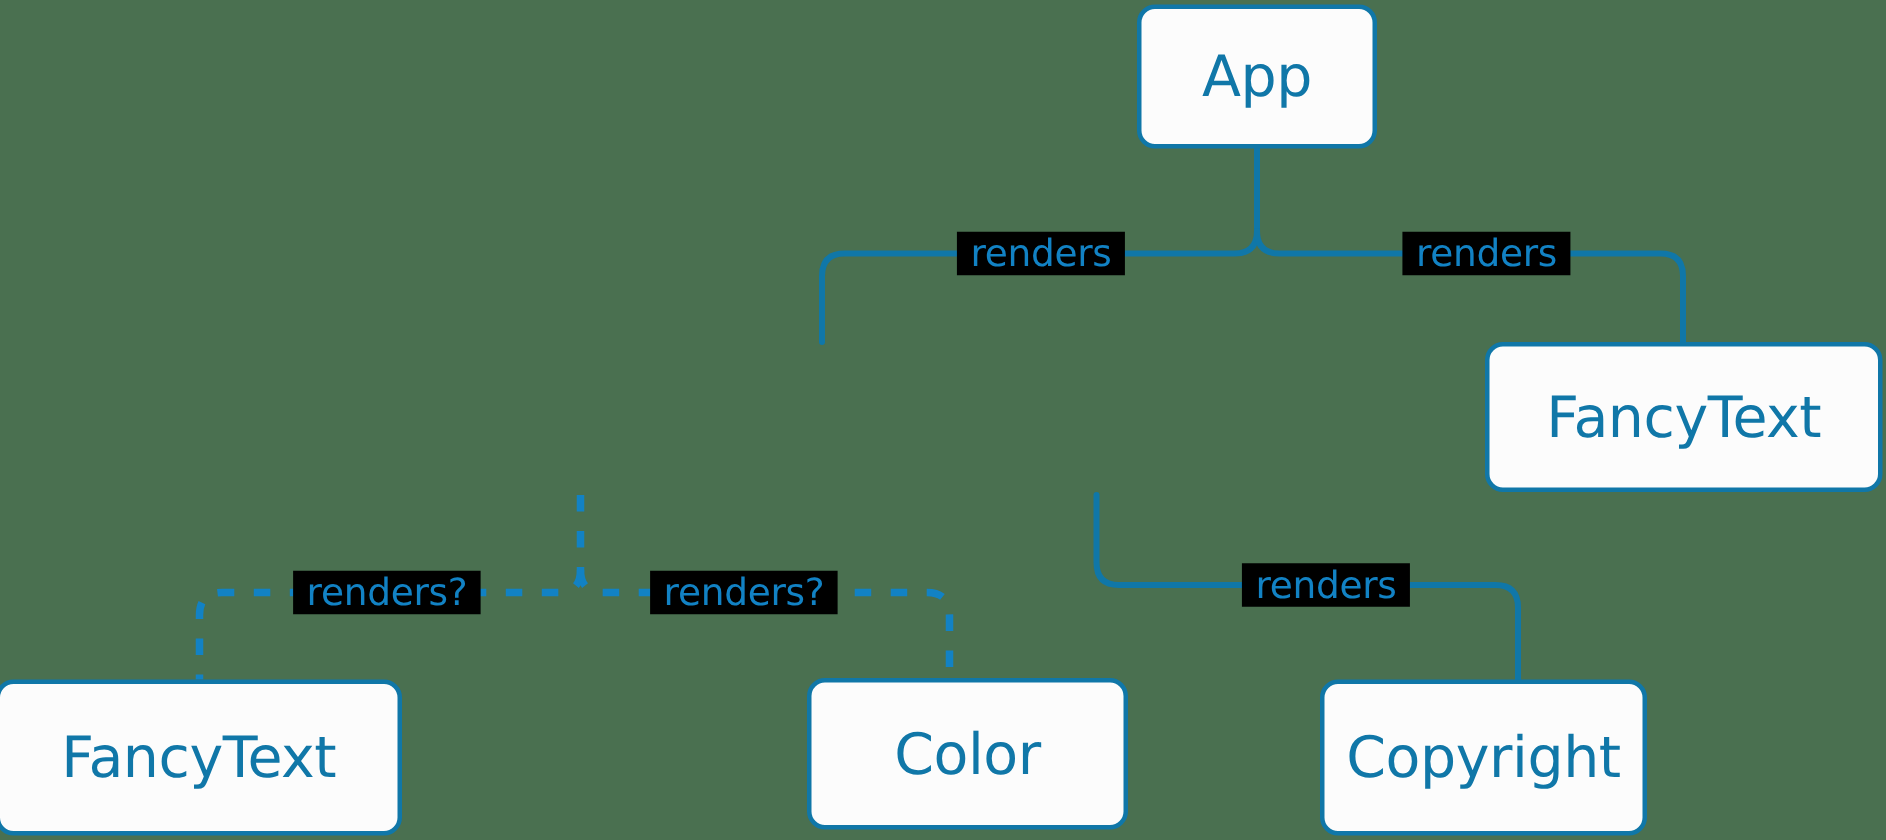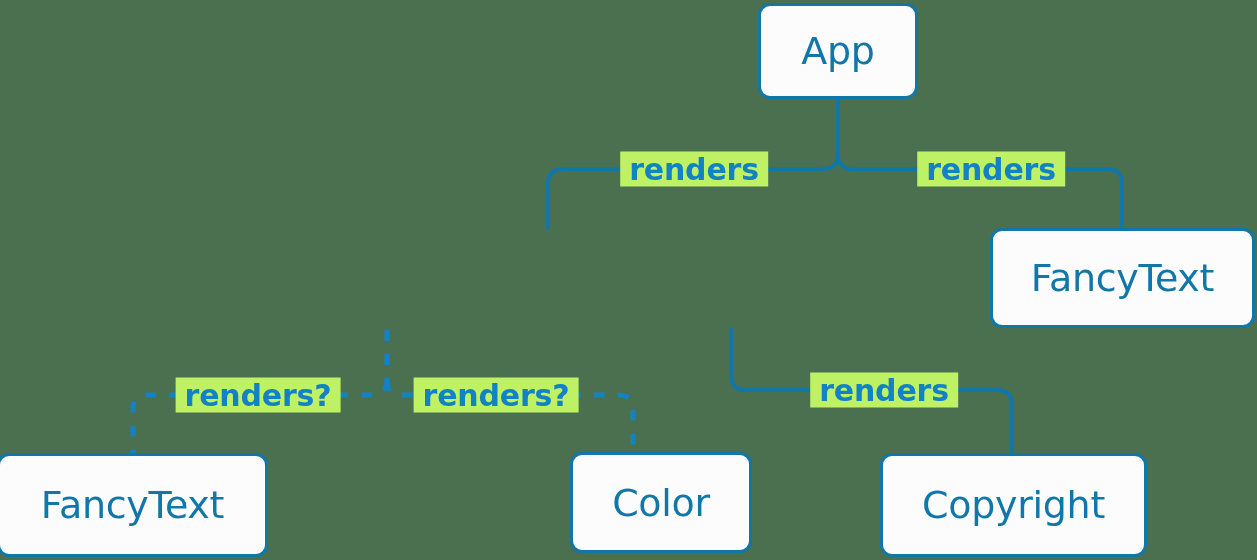--- a/index.html
+++ b/index.html
@@ -38,25 +38,25 @@
     color: #1077a8;
     font-size: 38px;
     font-weight: 400;
     letter-spacing: -0.3px;
     white-space: nowrap;
     z-index: 2;
   }
   .edge-label {
     position: absolute;
     color: #1282c4;
-    font-size: 30px;
-    font-weight: 700;
+    font-size: 25px;
+    font-weight: 400;
     letter-spacing: -0.2px;
     white-space: nowrap;
-    background: #bef264;
+    background: #000000;
     padding: 0 9px;
     transform: translate(-50%, -50%);
     z-index: 3;
   }
   .edge-label.solid-label {
     color: #1282c4;
   }
 </style>
 </head>
 <body>
@@ -86,25 +86,25 @@
 
 
   <div class="node" style="left:990px; top:228px; width:265px; height:100px;">
     <span>FancyText</span>
   </div>
 
   <div class="node" style="left:-3px; top:453px; width:271px; height:104px;">
     <span>FancyText</span>
   </div>
 
-  <div class="node" style="left:538px; top:452px; width:182px; height:101px;margin-left:32px;">
+  <div class="node" style="left:538px; top:452px; width:214px; height:101px;">
     <span>Color</span>
   </div>
 
-  <div class="node" style="left:880px; top:453px; width:267px; height:104px;">
+  <div class="node" style="left:880px; top:453px; width:218px; height:104px;">
     <span>Copyright</span>
   </div>
 
   <div class="edge-label solid-label" style="left:694px; top:169px;">renders</div>
 
   <div class="edge-label solid-label" style="left:991px; top:169px;">renders</div>
 
   <div class="edge-label" style="left:258px; top:395px;">renders?</div>
 
   <div class="edge-label" style="left:496px; top:395px;">renders?</div>

